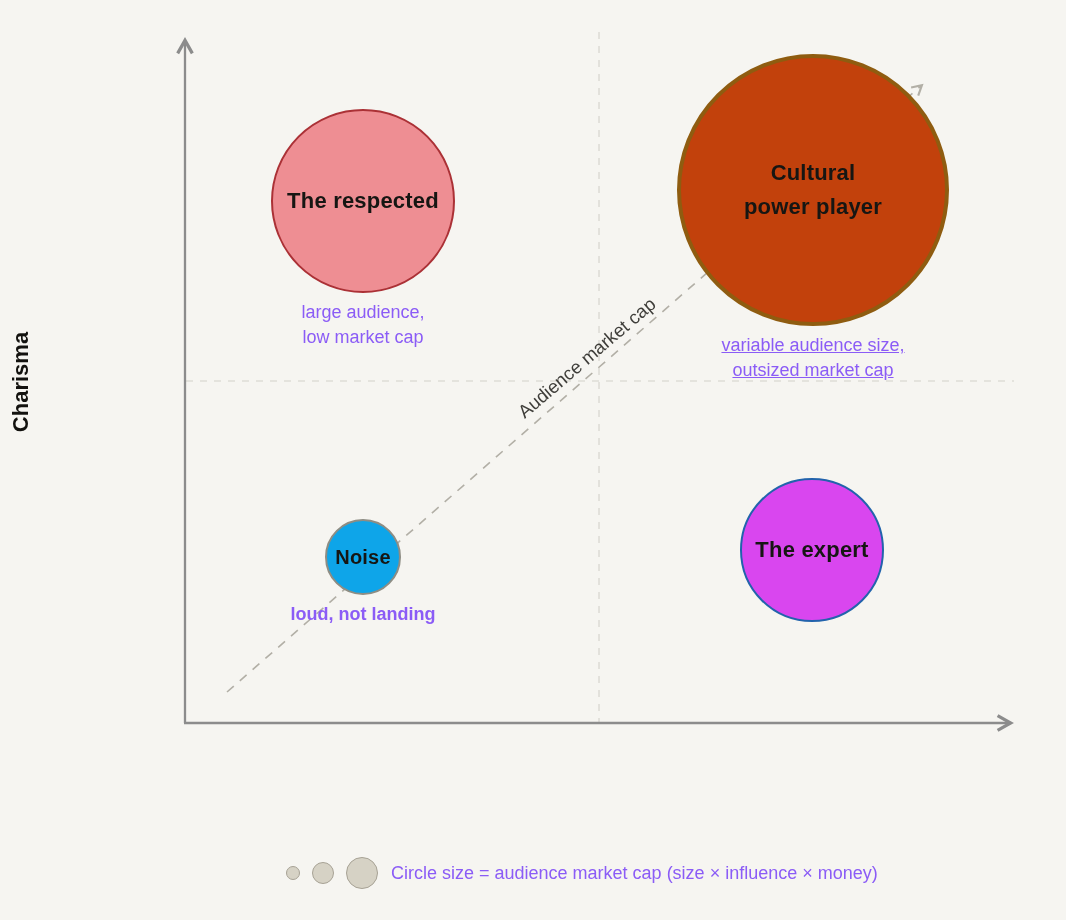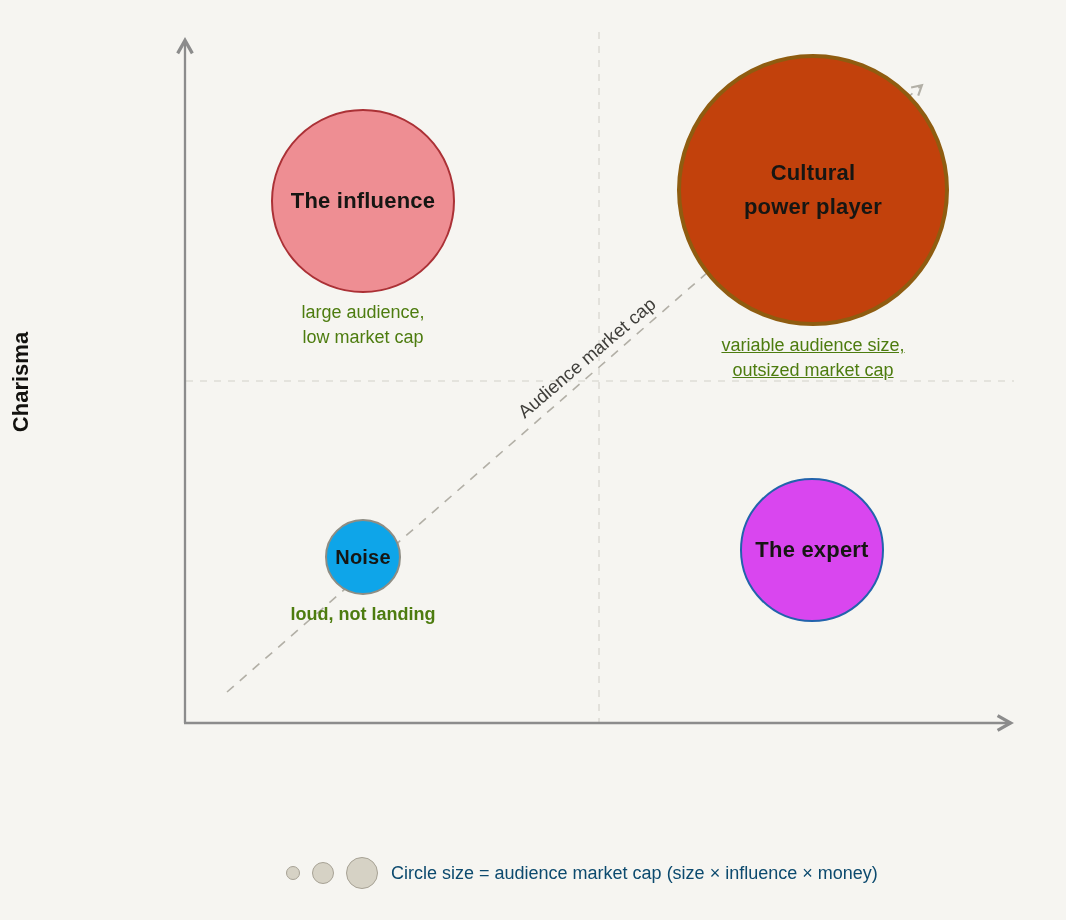--- a/index.html
+++ b/index.html
@@ -18,21 +18,21 @@
     display:flex;align-items:center;justify-content:center;
     text-align:center;z-index:2;box-sizing:border-box;
   }
   .bubble-label{
     font-size:22px;font-weight:600;line-height:1.55;
     white-space:pre-line;color:#161613;letter-spacing:.2px;
   }
   .bubble-noise .bubble-label{font-size:20px;}
   .caption{
     position:absolute;z-index:1;text-align:center;
-    font-size:18px;line-height:1.4;color:#4d7c0f;white-space:pre-line;
+    font-size:18px;line-height:1.4;color:#8b5cf6;white-space:pre-line;
   }
   .axis-label{
     position:absolute;z-index:1;font-size:22px;font-weight:600;color:#13120f;
   }
   .y-axis-label{
     left:-69px;top:369px;width:180px;text-align:center;
     transform:rotate(-90deg);transform-origin:center;
   }
   .x-axis-label{left:450px;top:774px;width:300px;text-align:center;}
   .diagonal-label{
@@ -42,21 +42,21 @@
   }
   .legend{
     position:absolute;left:286px;top:851px;height:44px;z-index:1;
     display:flex;align-items:center;
   }
   .legend-circles{display:flex;align-items:center;gap:12px;}
   .legend-circle{
     border-radius:50%;background:#d6d2c5;border:1.5px solid #a7a295;
     box-sizing:border-box;flex:none;
   }
-  .legend-text{margin-left:13px;font-size:18px;color:#0c4a6e;}
+  .legend-text{margin-left:13px;font-size:18px;color:#8b5cf6;}
 </style>
 </head>
 <body>
 
 <div class="stage">
 
   <svg class="chart-lines" width="1066" height="920" viewBox="0 0 1066 920">
     <defs>
       <marker id="arrow-gray" viewBox="0 0 12 12" refX="9" refY="6" markerWidth="8.5" markerHeight="8.5" orient="auto-start-reverse">
         <path d="M2,1.5 L10,6 L2,10.5" fill="none" stroke="#8c8c8c" stroke-width="2"></path>
@@ -73,21 +73,21 @@
 
     <line x1="185" y1="723" x2="185" y2="42" stroke="#8c8c8c" stroke-width="2.3" marker-end="url(#arrow-gray)"></line>
     <line x1="184" y1="723" x2="1009" y2="723" stroke="#8c8c8c" stroke-width="2.3" marker-end="url(#arrow-gray)"></line>
   </svg>
 
   <div class="axis-label y-axis-label">Charisma</div>
 
   <div class="diagonal-label">Audience market cap</div>
 
   <div class="bubble bubble-influencer" style="left: 271px; top: 109px; height: 184px; width: 184px; background: rgb(238, 142, 147); border: 2.5px solid rgb(171, 49, 54);">
-    <span class="bubble-label">The influence</span>
+    <span class="bubble-label">The respected</span>
   </div>
   <div class="caption" style="left: 193px; top: 300px; width: 340px;">large audience,
 low market cap</div>
 
   <div class="bubble bubble-cultural" style="left: 677px; top: 54px; height: 272px; width: 272px; background: #c2410c; border: 4px solid rgb(143, 92, 16);">
     <span class="bubble-label">Cultural
 power player</span>
   </div>
   <div class="caption" style="left: 643px; top: 333px; width: 340px; text-decoration: underline;">variable audience size,
 outsized market cap</div>

